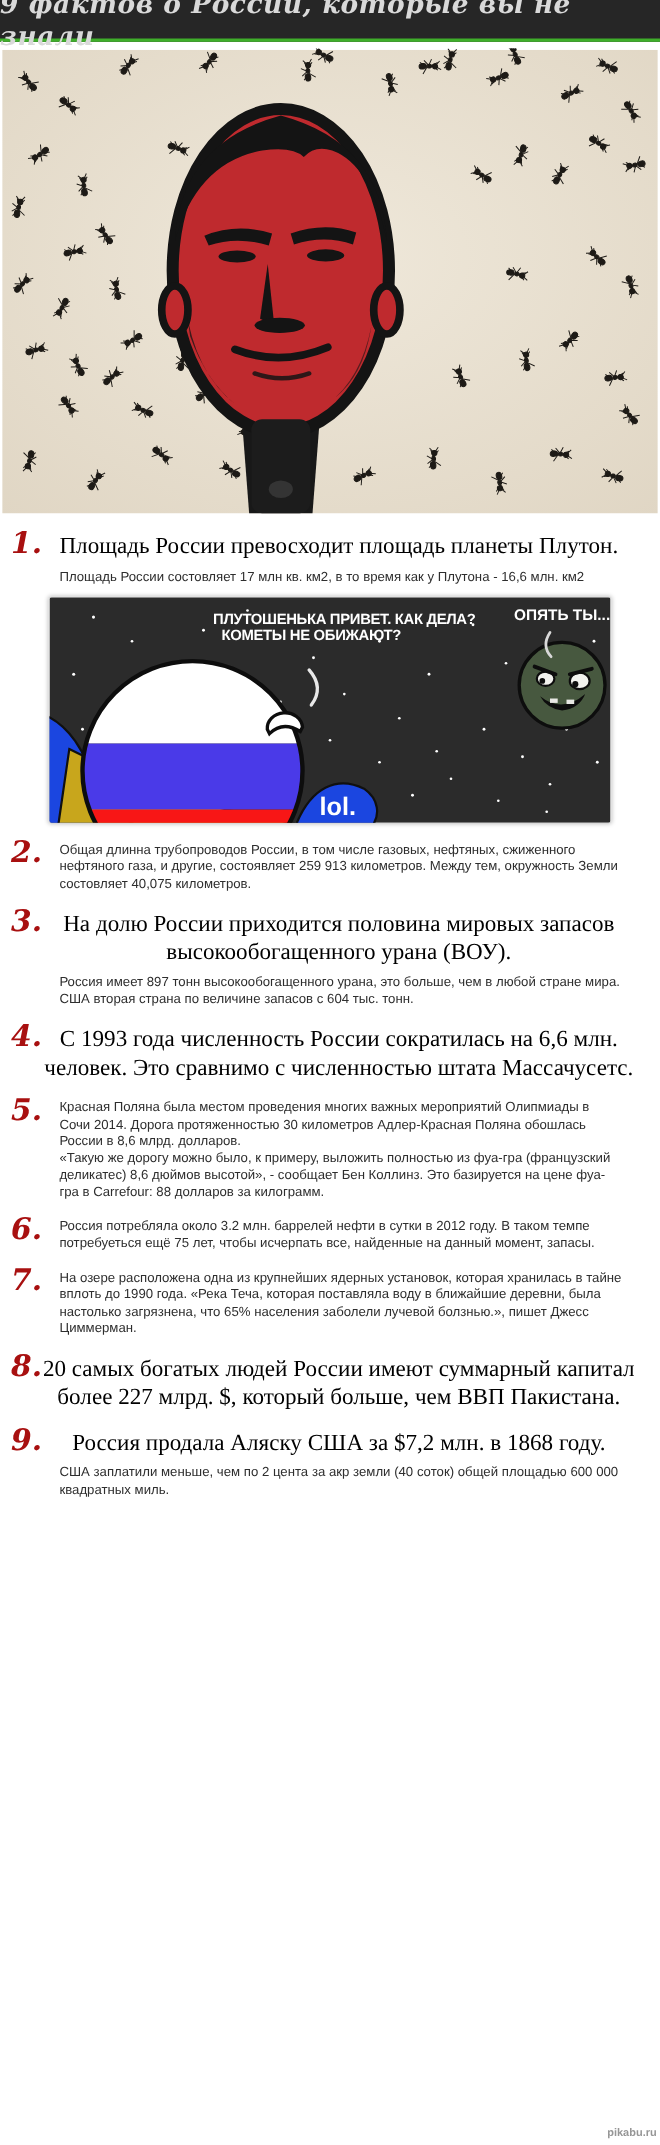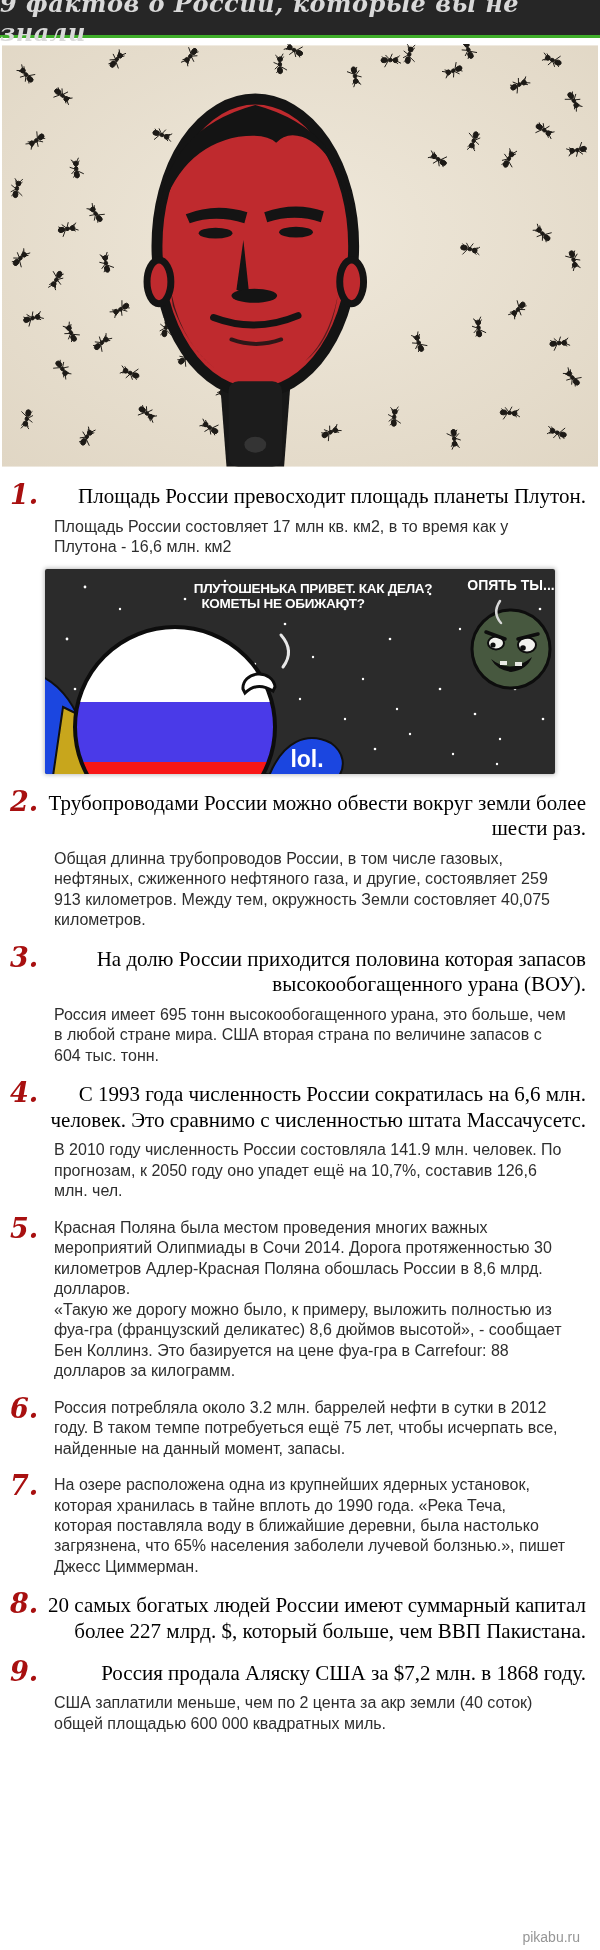--- a/index.html
+++ b/index.html
@@ -13,28 +13,28 @@
               font-size:24px;color:#d9d9d9;letter-spacing:.5px;font-style:italic;}
 
   
   .hero{display:block;width:596px;margin:6px auto 0;}
 
   
   .fact{position:relative;margin:16px 0 0;padding:0 14px 0 30px;}
   .fact-num{position:absolute;left:10px;top:-3px;font-family:"DejaVu Serif",serif;
             font-style:italic;font-weight:bold;font-size:27px;color:#a81010;line-height:1;}
   .fact-title{margin:0;font-family:"Liberation Serif",serif;font-weight:normal;
-              font-size:21px;line-height:1.22;color:#000;text-align:right;}
-  .fact-body{margin:7px 20px 0 24px;padding:0;font-size:16px;line-height:1.28;
+              font-size:21px;line-height:1.22;color:#000;text-align:center;}
+  .fact-body{margin:7px 20px 0 24px;padding:0;font-size:12px;line-height:1.28;
              color:#2e2e2e;text-align:left;white-space:pre-line;}
 
   .comic{display:block;margin:10px auto 0;border:1px solid #d9d9d9;
          box-shadow:0 0 4px rgba(0,0,0,.25);border-radius:3px;}
-  .watermark{position:absolute;right:20px;bottom:5px;color:#969696;
-             font-weight:normal;font-size:14px;}
+  .watermark{position:absolute;right:3px;bottom:5px;color:#969696;
+             font-weight:bold;font-size:10px;}
 </style>
 </head>
 <body>
 
 <div id="page">
 
   <div class="top-bar">
     <h1>9 фактов о России, которые вы не знали</h1>
   </div>
 
@@ -219,34 +219,32 @@
     <g font-family="Liberation Sans, sans-serif" font-weight="bold" fill="#ffffff" text-anchor="middle">
       <text x="268" y="24" font-size="13.5" letter-spacing="-0.3">ПЛУТОШЕНЬКА ПРИВЕТ. КАК ДЕЛА?</text>
       <text x="238" y="39" font-size="13.5" letter-spacing="-0.3">КОМЕТЫ НЕ ОБИЖАЮТ?</text>
       <text x="466" y="21" font-size="14">ОПЯТЬ ТЫ...</text>
       <text x="262" y="198" font-size="23">lol.</text>
     </g>
   </svg>
 
   <div class="fact">
     <span class="fact-num">2.</span>
-    <p class="fact-title">Трубопроводами России можно обвести вокруг земли более шести раз.</p>
     <p class="fact-body">Общая длинна трубопроводов России, в том числе газовых, нефтяных, сжиженного нефтяного газа, и другие, состоявляет 259 913  километров. Между тем, окружность Земли состовляет 40,075 километров.</p>
   </div>
 
   <div class="fact">
     <span class="fact-num">3.</span>
-    <p class="fact-title">На долю России приходится половина которая запасов высокообогащенного урана (ВОУ).</p>
-    <p class="fact-body">Россия имеет 695 тонн высокообогащенного урана, это больше, чем в любой стране мира. США вторая страна по величине запасов с 604 тыс. тонн.</p>
+    <p class="fact-title">На долю России приходится половина мировых запасов высокообогащенного урана (ВОУ).</p>
+    <p class="fact-body">Россия имеет 897 тонн высокообогащенного урана, это больше, чем в любой стране мира. США вторая страна по величине запасов с 604 тыс. тонн.</p>
   </div>
 
   <div class="fact">
     <span class="fact-num">4.</span>
     <p class="fact-title">С 1993 года численность России сократилась на 6,6 млн. человек. Это сравнимо с численностью штата Массачусетс.</p>
-    <p class="fact-body">В 2010 году численность России состовляла 141.9 млн. человек.  По прогнозам, к 2050 году оно упадет ещё на 10,7%, составив 126,6 млн. чел.</p>
   </div>
 
   <div class="fact">
     <span class="fact-num">5.</span>
     <p class="fact-body">Красная Поляна была местом проведения многих важных мероприятий Олипмиады в Сочи 2014.  Дорога протяженностью 30 километров Адлер-Красная Поляна обошлась России в 8,6 млрд. долларов.
 «Такую же дорогу можно было, к примеру, выложить полностью из фуа-гра (французский деликатес) 8,6 дюймов высотой», - сообщает Бен Коллинз. Это базируется на цене фуа-гра в Carrefour: 88 долларов за килограмм.</p>
   </div>
 
   <div class="fact">
     <span class="fact-num">6.</span>

